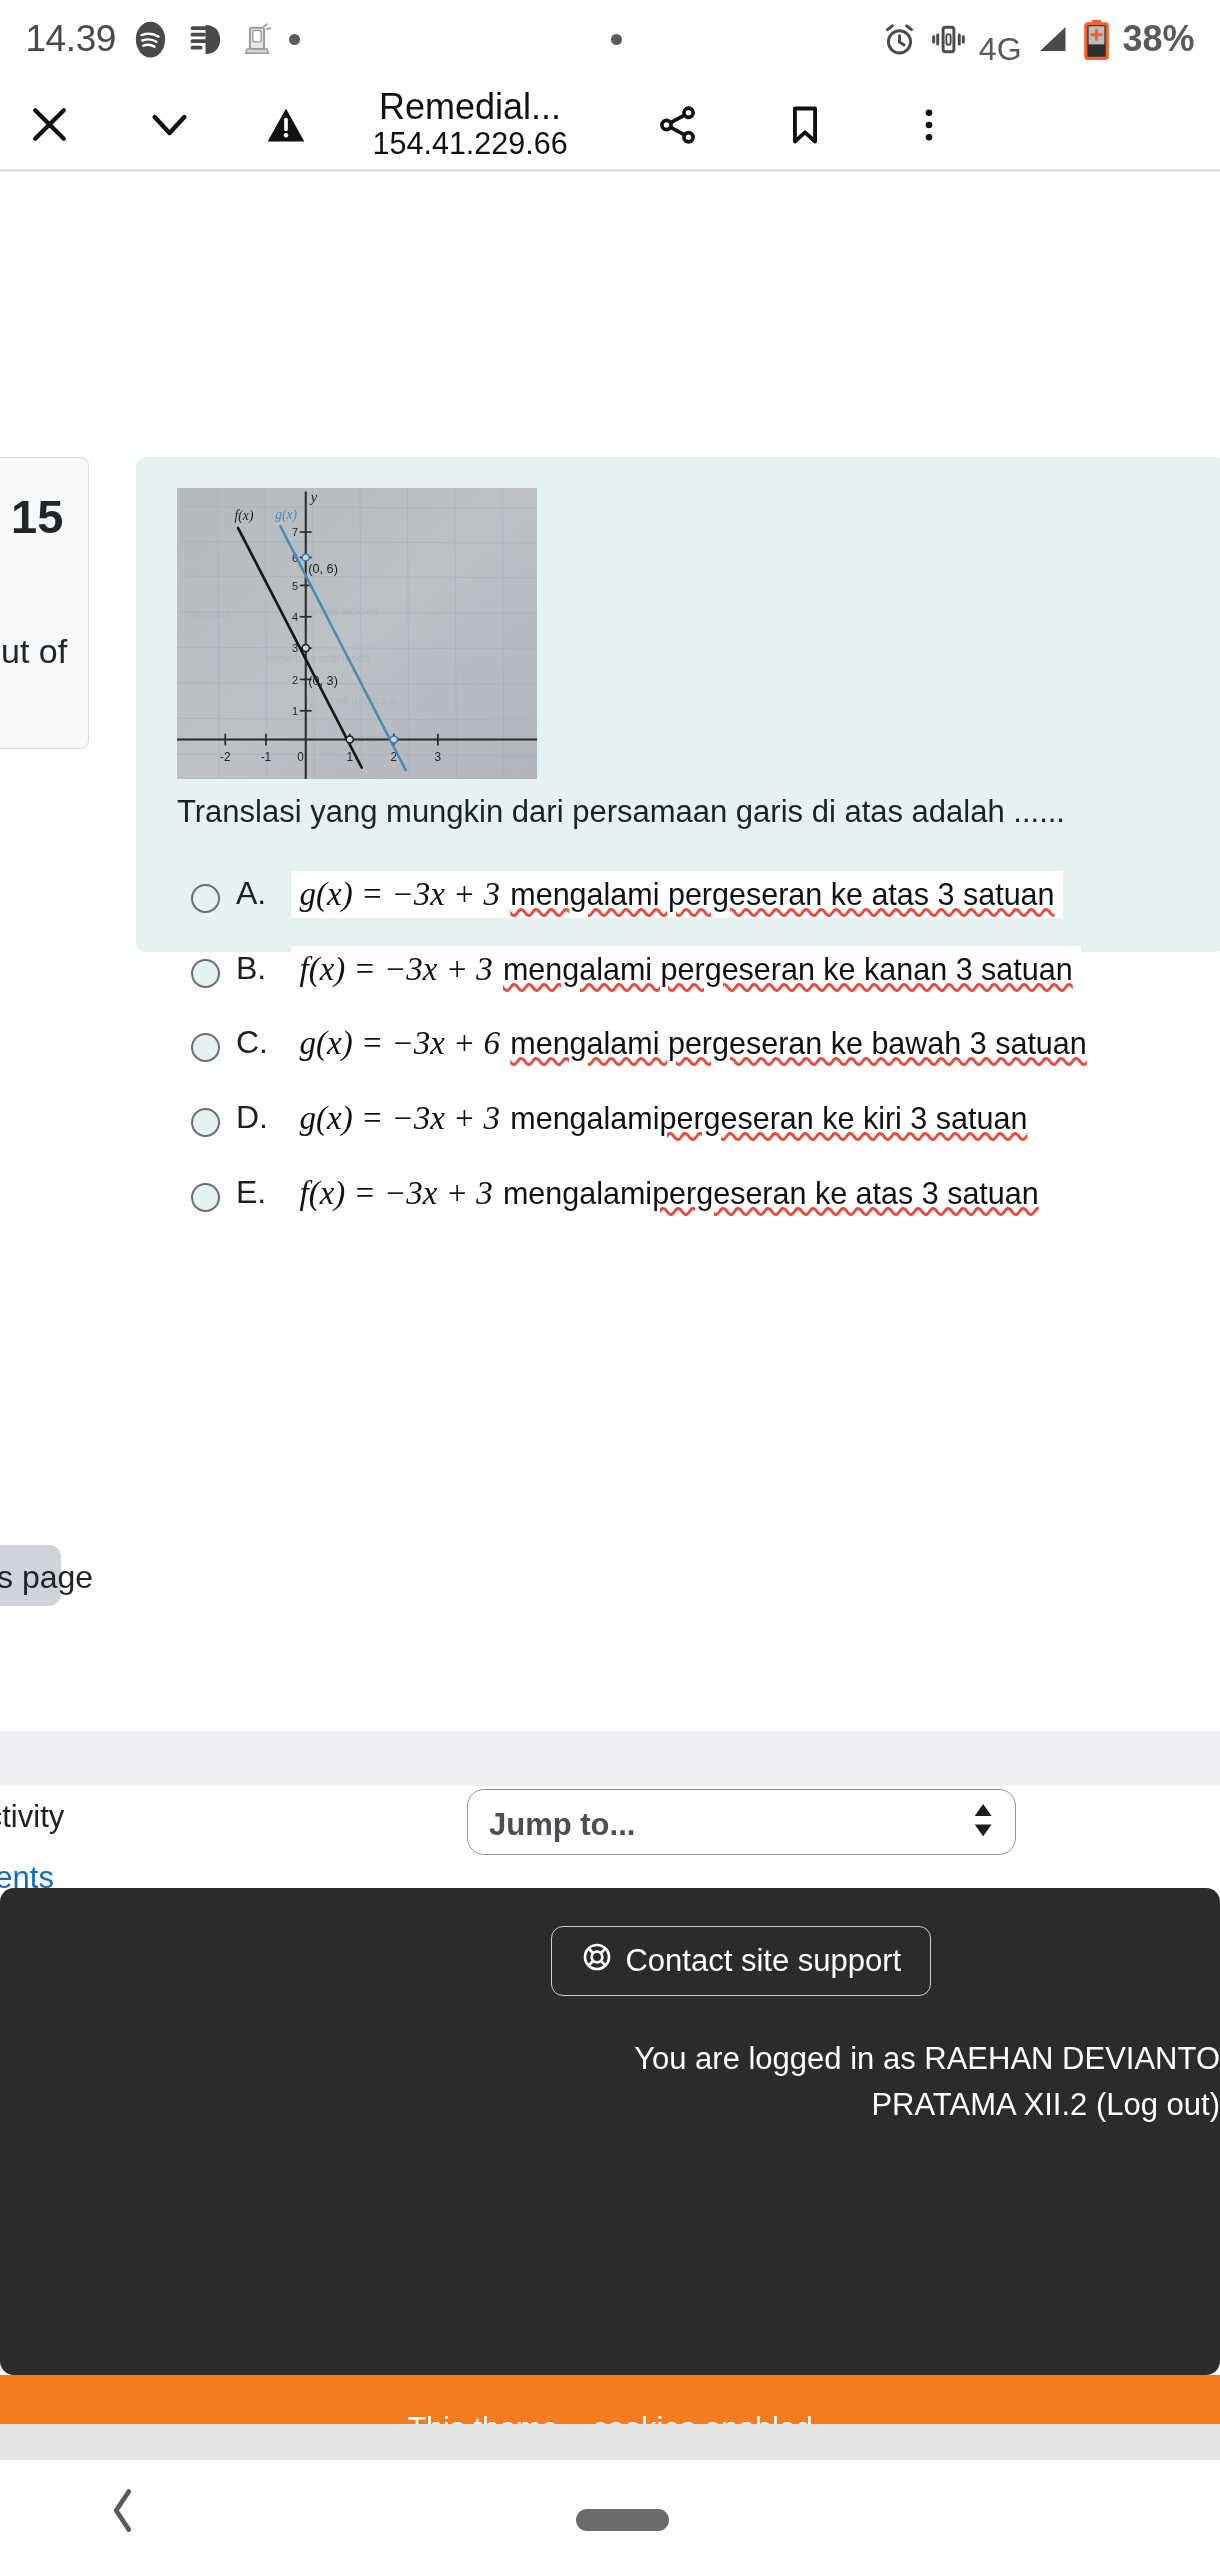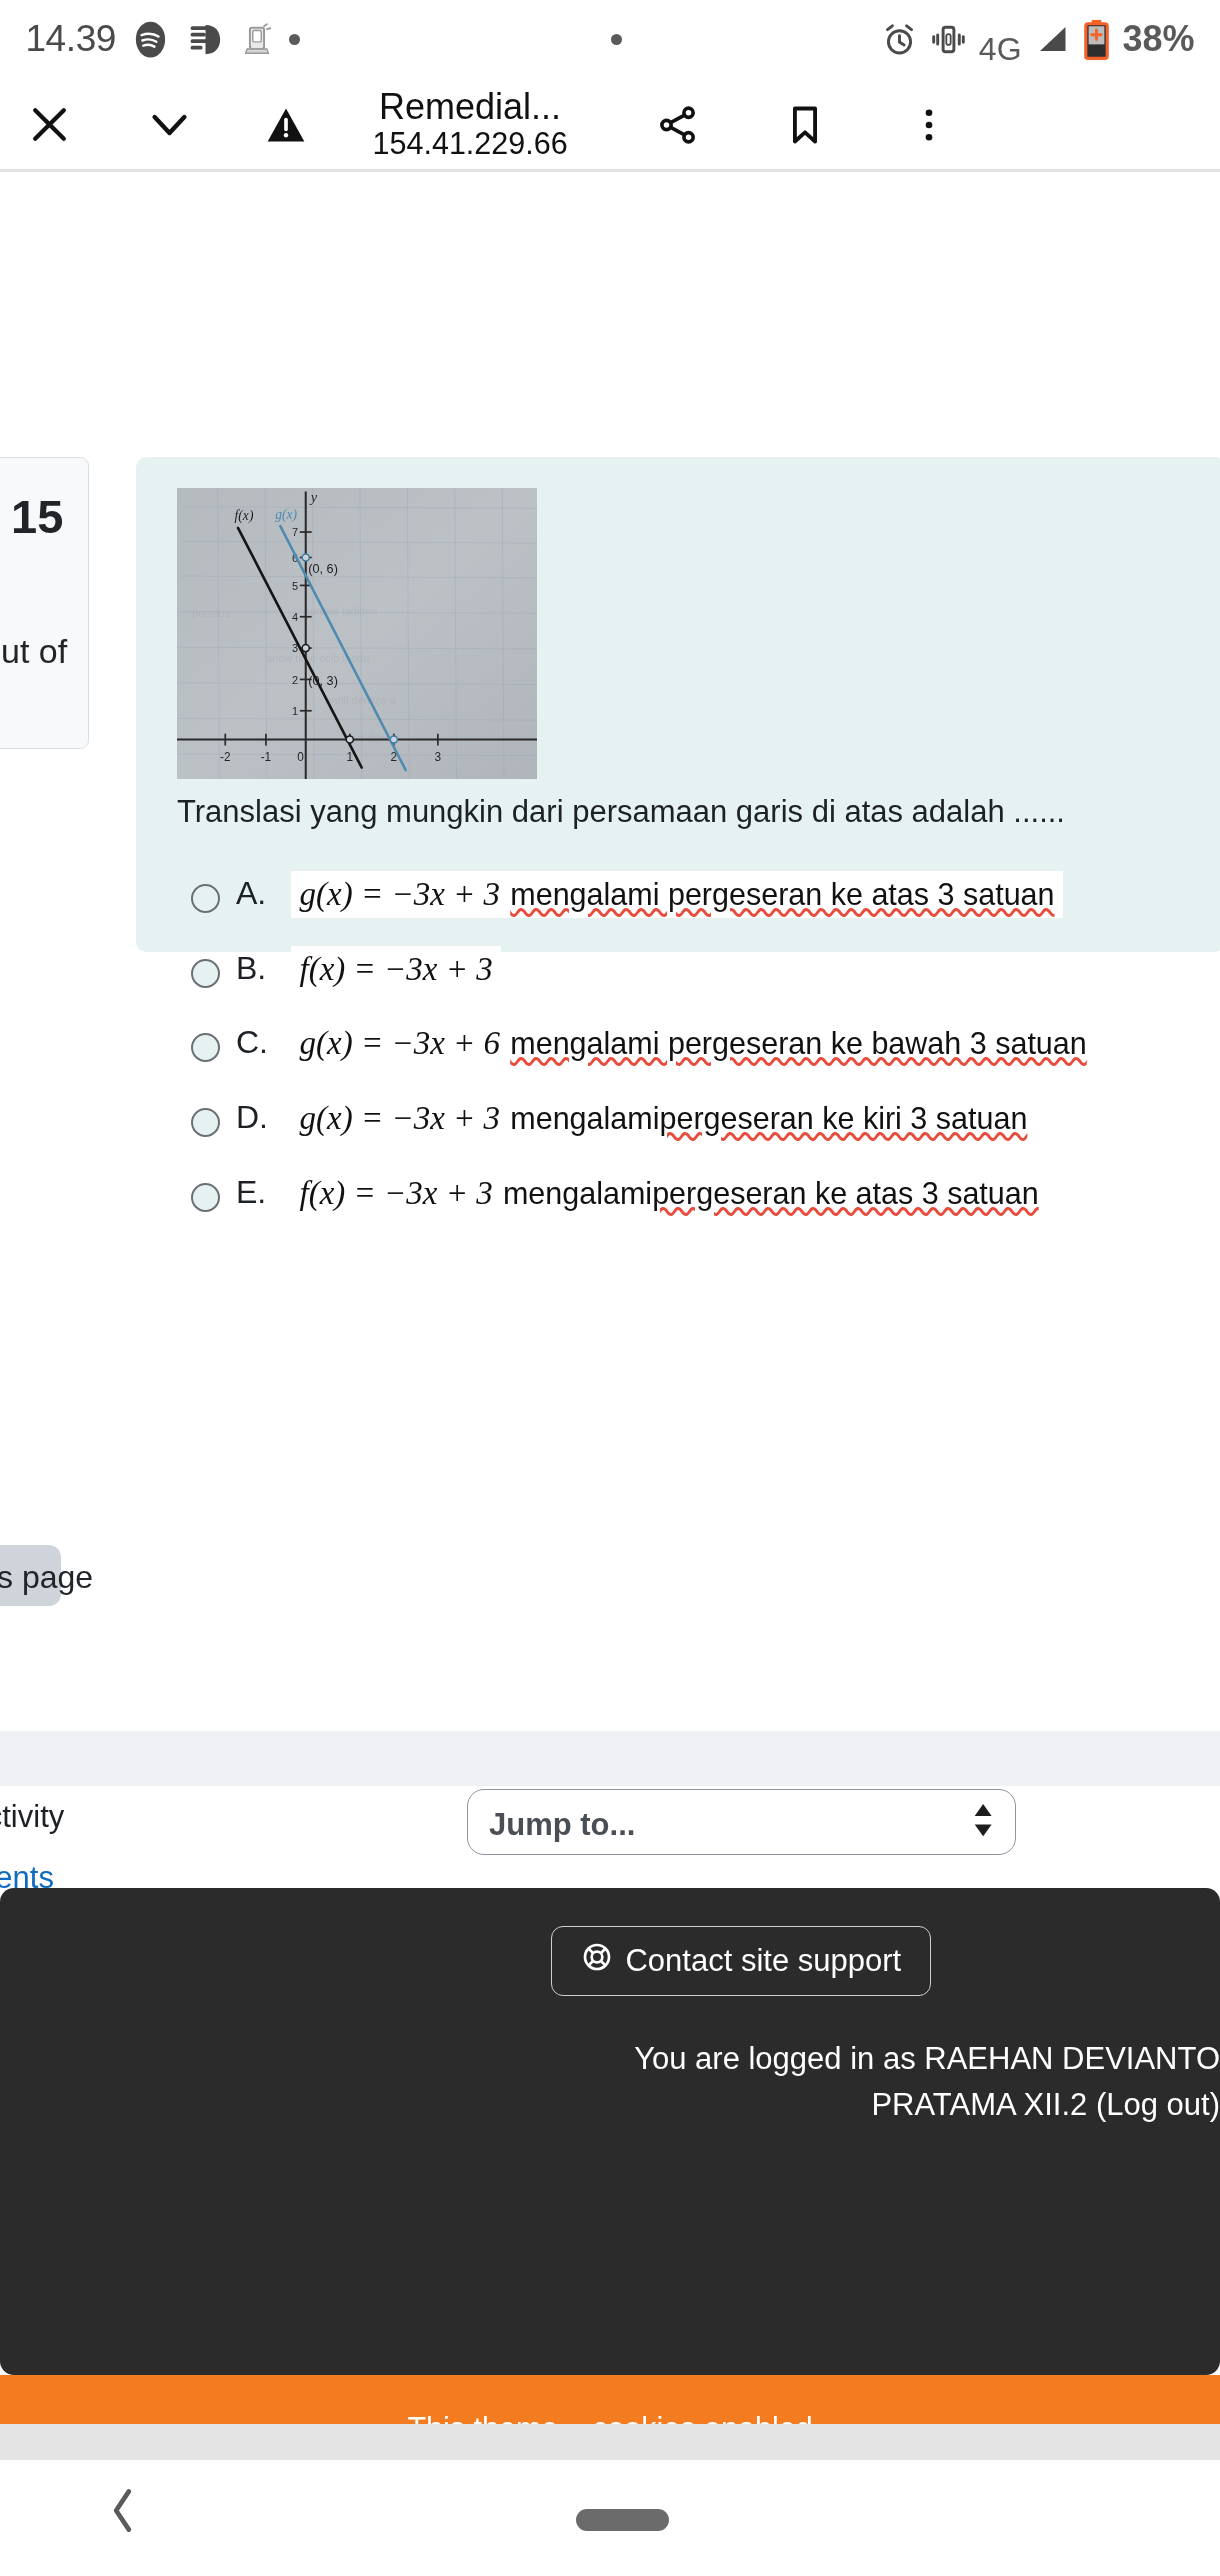--- a/index.html
+++ b/index.html
@@ -340,20 +340,21 @@
         <span class="mathtext">g(x) = −3x + 3</span>
         <span class="plain sq" style="margin-left:10.2px;">mengalami pergeseran ke atas 3 satuan</span>
       </div>
     </div>
 
     <div class="opt" style="top:778px;">
       <div class="radio"></div>
       <div class="optletter">B.</div>
       <div class="optbox">
         <span class="mathtext">f(x) = −3x + 3</span>
+        <span class="plain sq" style="margin-left:10.2px;">mengalami pergeseran ke kanan 3 satuan</span>
       </div>
     </div>
 
     <div class="opt" style="top:852px;">
       <div class="radio"></div>
       <div class="optletter">C.</div>
       <div class="optbox">
         <span class="mathtext">g(x) = −3x + 6</span>
         <span class="plain sq" style="margin-left:10.2px;">mengalami pergeseran ke bawah 3 satuan</span>
       </div>

